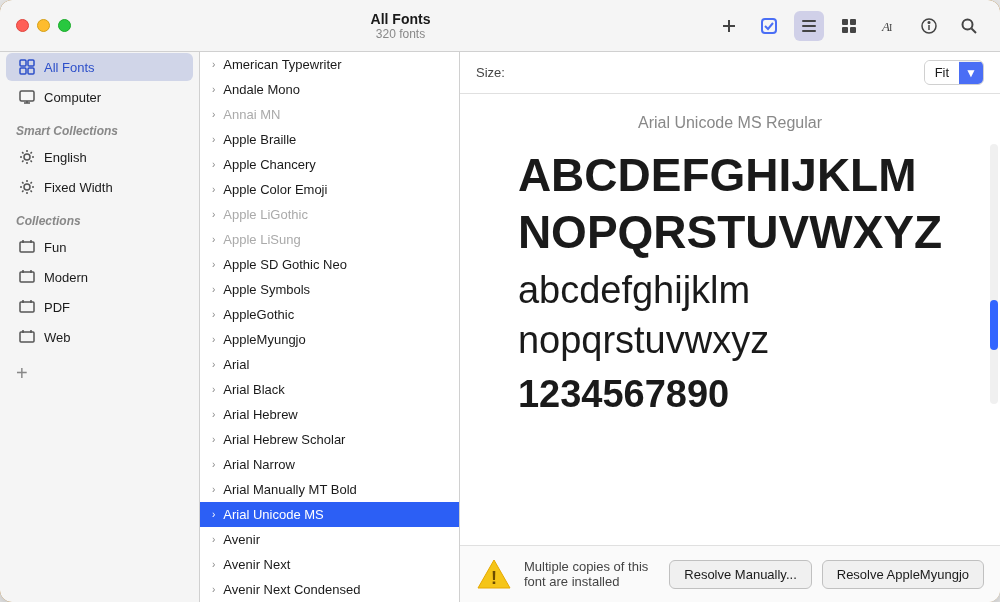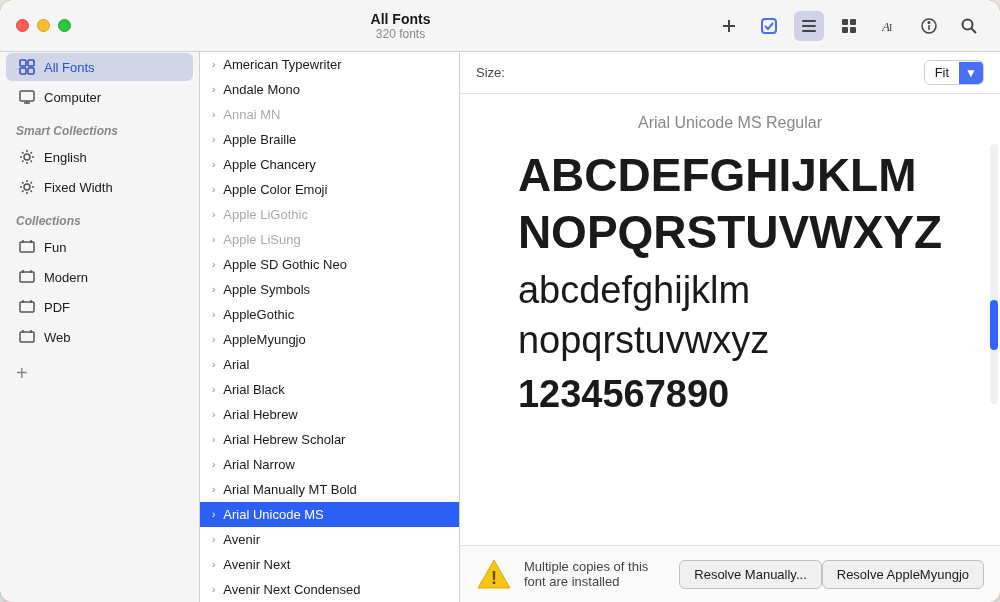--- a/index.html
+++ b/index.html
@@ -250,20 +250,21 @@
       height: 36px;
       flex-shrink: 0;
     }
     .warning-text {
       flex: 1;
       font-size: 13px;
       color: #444;
     }
     .warning-actions {
       display: flex;
+      gap: 10px;
     }
     .resolve-btn {
       padding: 6px 14px;
       font-size: 13px;
       background: #f0f0f0;
       border: 1px solid #c0c0c0;
       border-radius: 6px;
       cursor: pointer;
       color: #1a1a1a;
     }

